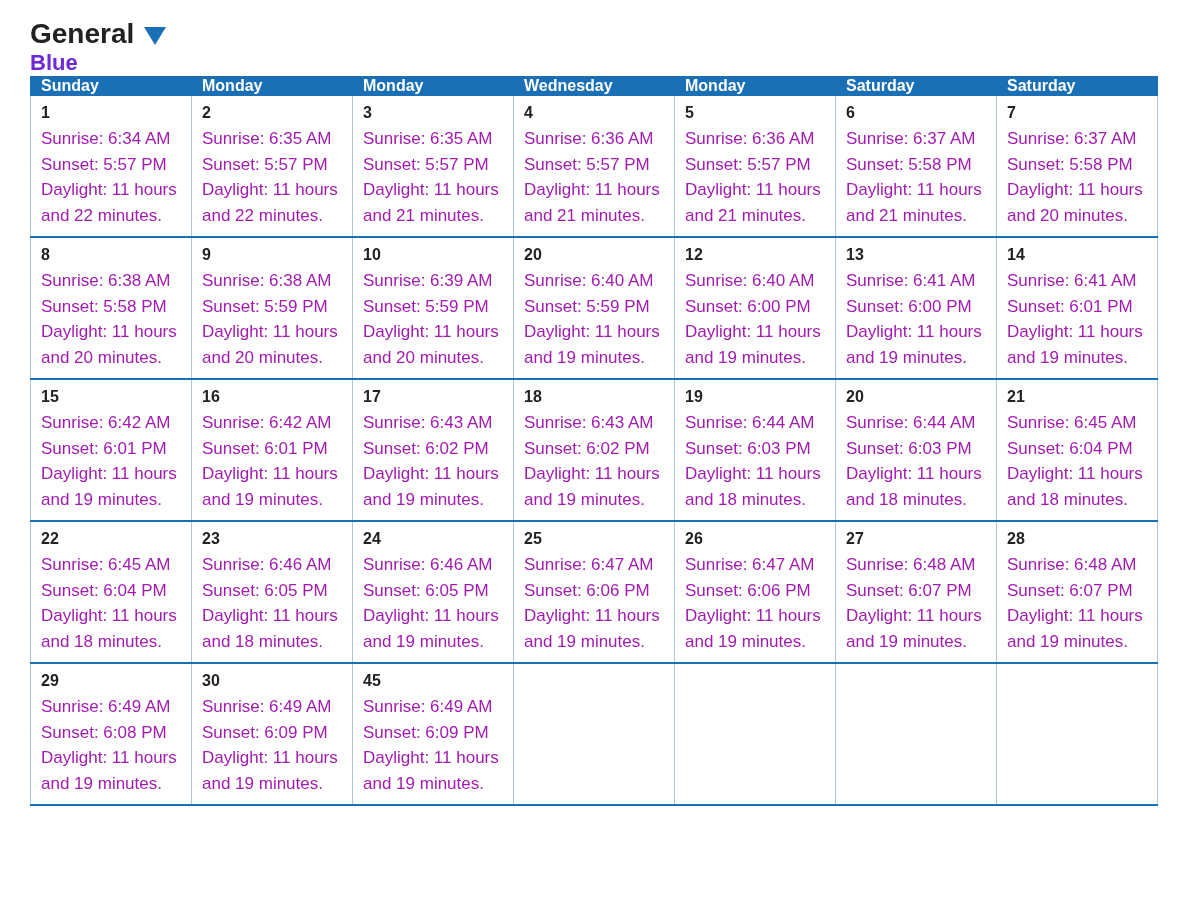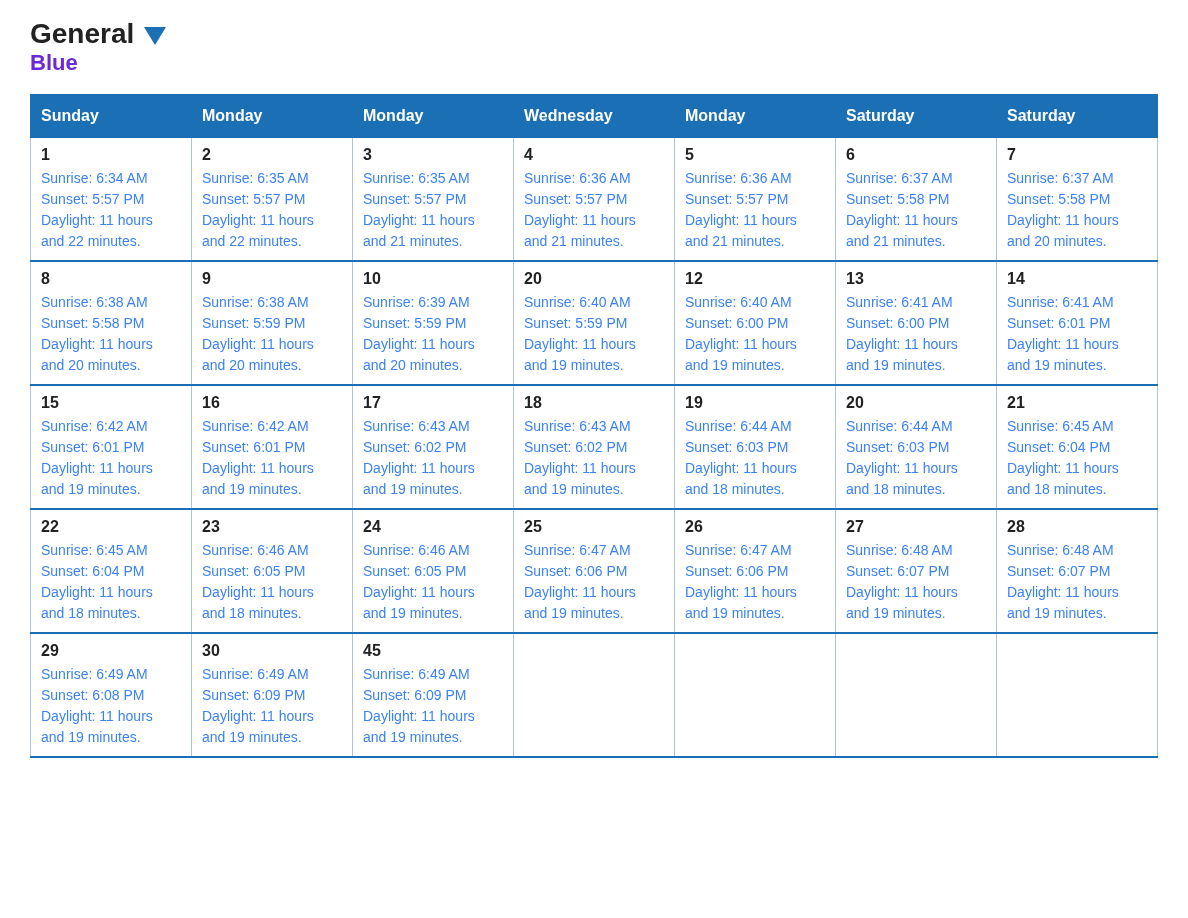--- a/index.html
+++ b/index.html
@@ -8,21 +8,20 @@
       background: #fff;
       color: #222;
       width: 1188px;
       min-height: 918px;
       padding: 20px 30px;
     }
     .header {
       display: flex;
       justify-content: space-between;
       align-items: flex-start;
-      margin-bottom: 18px;
     }
     .logo {
       display: flex;
       flex-direction: column;
       align-items: flex-start;
     }
     .logo-text {
       font-size: 28px;
       font-weight: bold;
       color: #222;
@@ -51,21 +50,21 @@
     table {
       width: 100%;
       border-collapse: collapse;
       table-layout: fixed;
     }
     thead tr th {
       background-color: #1a6fb5;
       color: #fff;
       font-size: 16px;
       font-weight: bold;
-      padding: 12px 10px;
+      padding: 0 10px;
       text-align: left;
       border: 1px solid #1a6fb5;
     }
     tbody tr td {
       vertical-align: top;
       padding: 8px 10px;
       font-size: 13px;
       color: #333;
       border: 1px solid #b0c4d8;
       min-height: 90px;
@@ -75,22 +74,22 @@
       border-bottom: 2px solid #1a6fb5;
     }
     .day-number {
       font-size: 16px;
       font-weight: bold;
       color: #222;
       display: block;
       margin-bottom: 4px;
     }
     .day-info {
-      font-size: 14px;
-      color: #3b82f6;
+      font-size: 17px;
+      color: #a21caf;
       line-height: 1.5;
     }
     td.empty {
       background: #fff;
     }
     
     .logo-svg {
       display: flex;
       align-items: center;
     }

